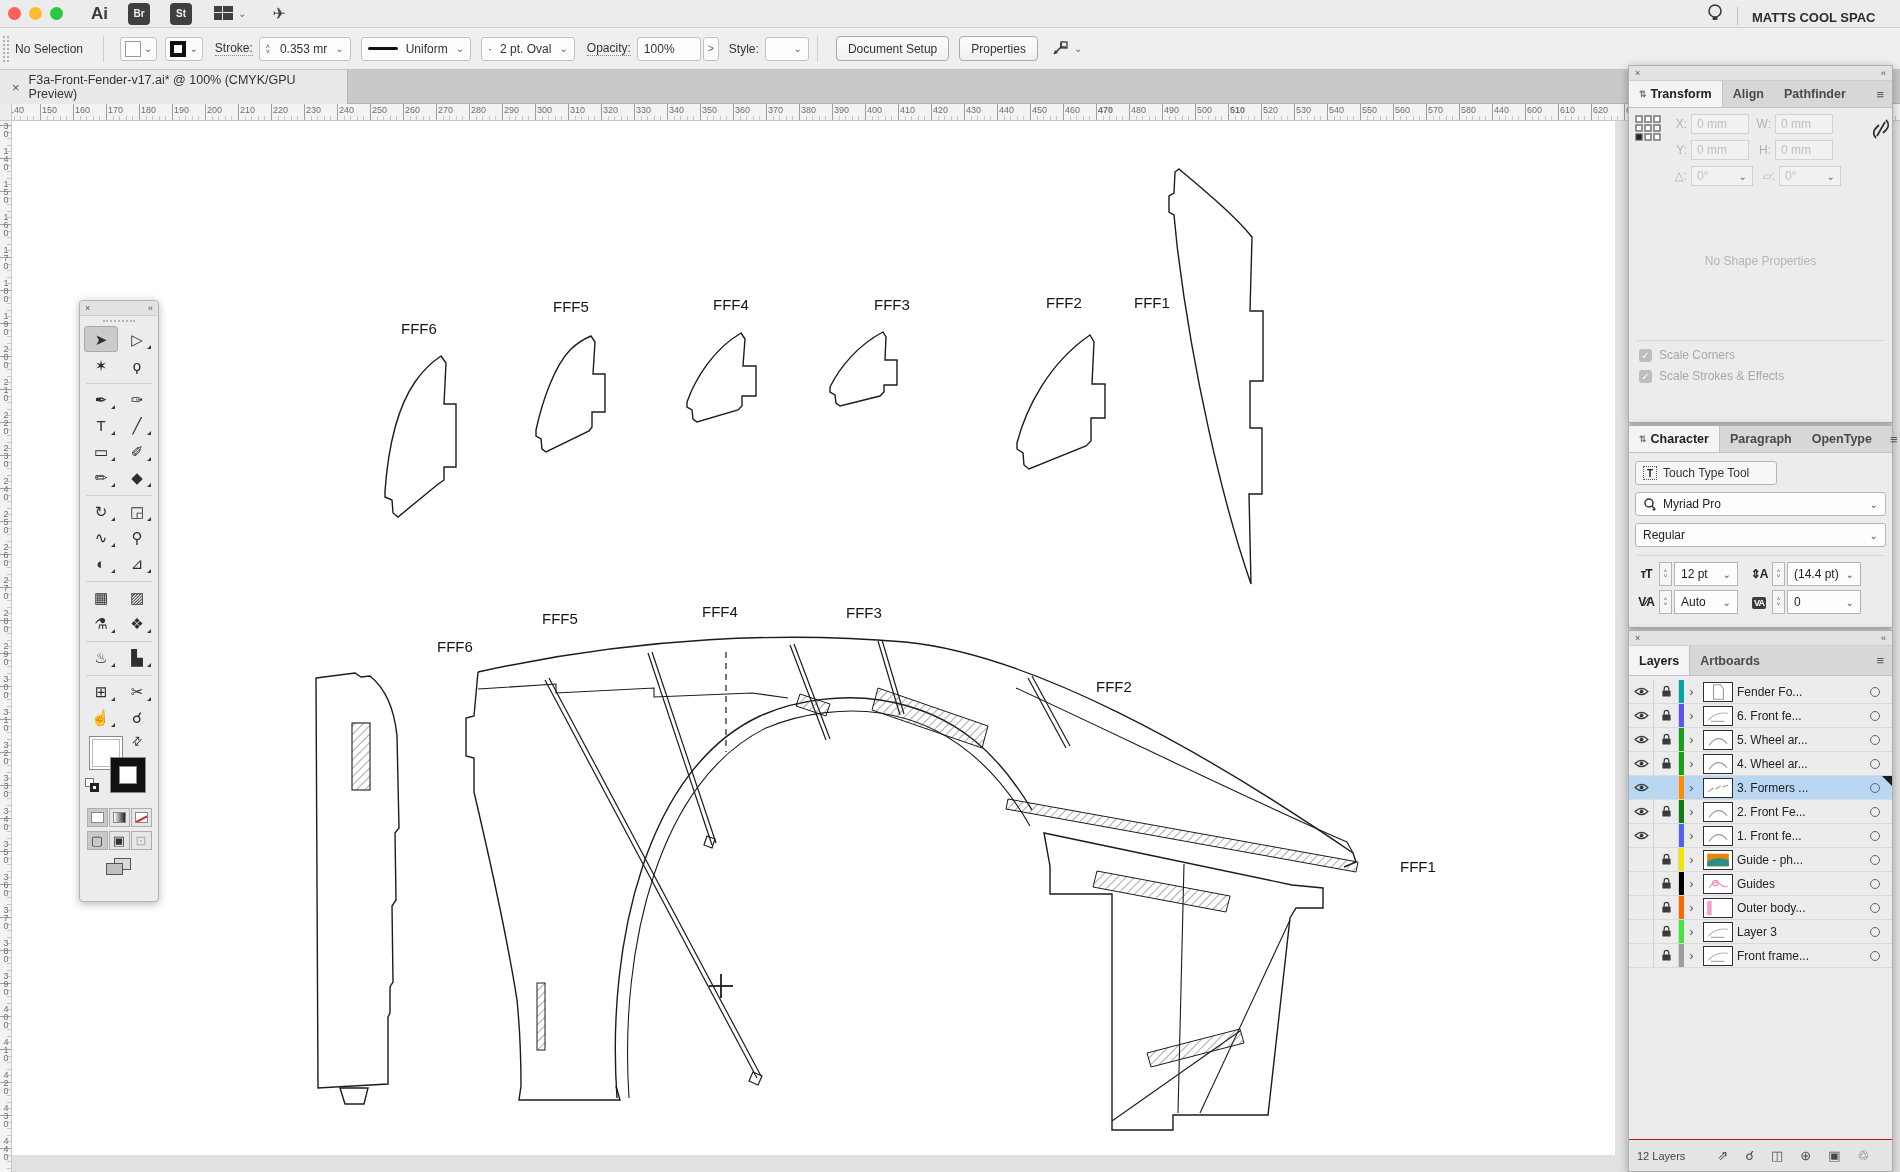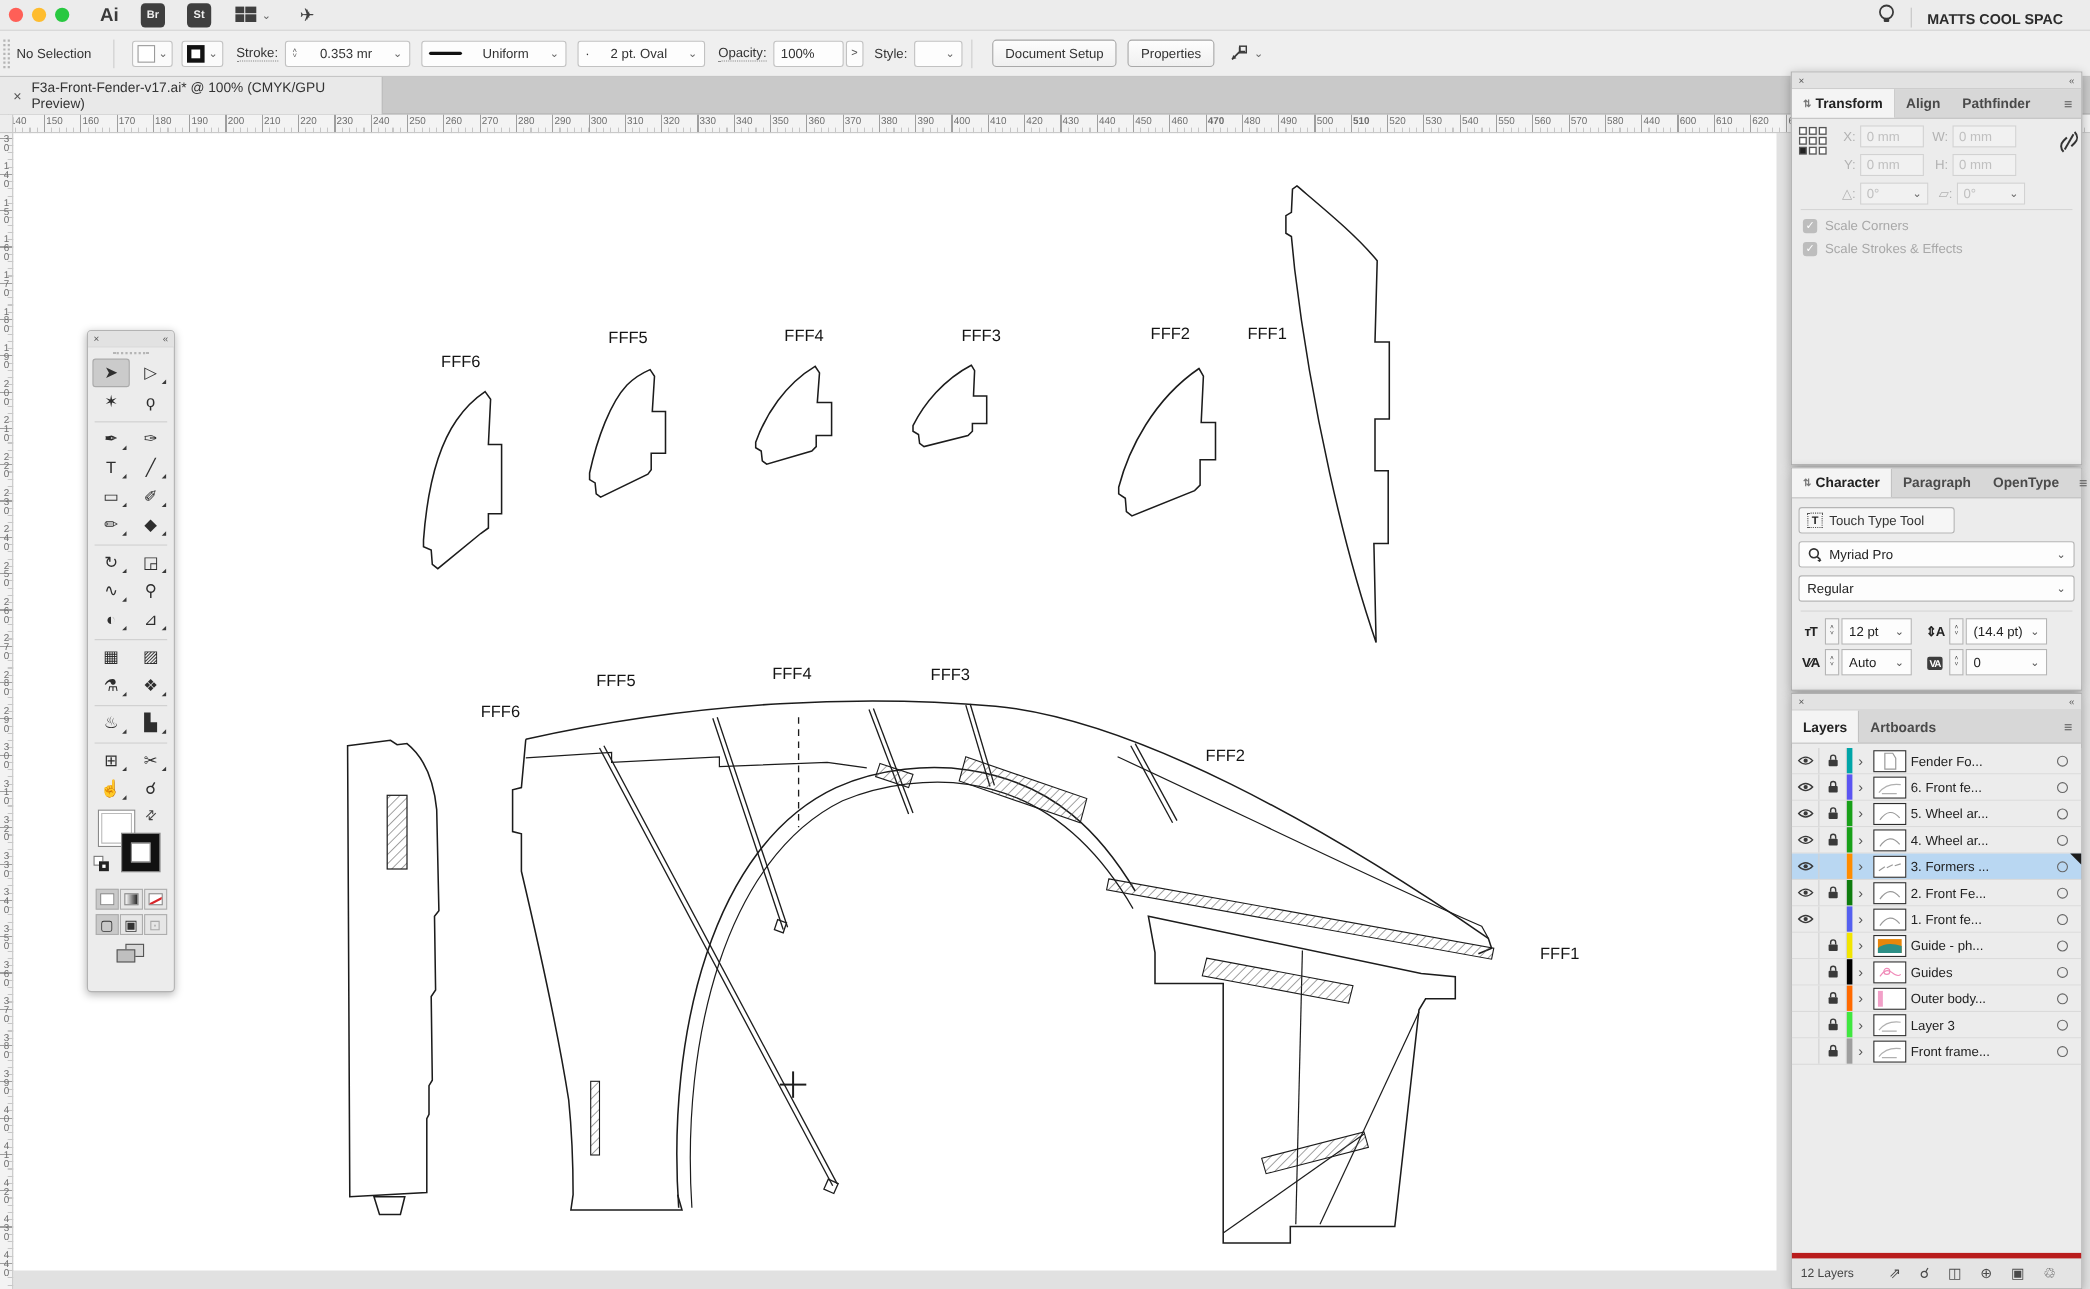--- a/index.html
+++ b/index.html
@@ -27,21 +27,21 @@
   .controlbar{position:absolute;left:0;top:28px;width:1900px;height:42px;background:#efefef;
     border-bottom:1px solid #c6c6c6;display:flex;align-items:center;z-index:30;font-size:12px;color:#333;}
   .drag-dots{width:6px;height:26px;margin-left:3px;border-left:2px dotted #b5b5b5;border-right:2px dotted #b5b5b5;}
   .cb-label{margin:0 6px;white-space:nowrap;}
   .cb-underline{border-bottom:1px dotted #888;}
   .swatchbox{display:flex;align-items:center;border:1px solid #c2c2c2;background:#fbfbfb;border-radius:3px;
     height:24px;padding:0 4px;margin-left:8px;gap:3px;}
   .fill-swatch{width:16px;height:16px;background:#fff;border:1px solid #9a9a9a;box-shadow:inset 0 0 0 1px #fff;}
   .stroke-swatch{width:16px;height:16px;background:#fff;border:4px solid #111;}
   .cb-box{display:flex;align-items:center;border:1px solid #c2c2c2;background:#fdfdfd;border-radius:3px;
-    height:24px;padding:0 6px;gap:19px;white-space:nowrap;}
+    height:24px;padding:0 6px;gap:8px;white-space:nowrap;}
   .stepper{display:flex;flex-direction:column;font-size:7px;color:#555;line-height:5px;margin-right:2px;}
   .wline{width:30px;height:3px;background:#111;border-radius:2px;}
   .cb-btn{border:1px solid #a9a9a9;border-radius:4px;background:linear-gradient(#fdfdfd,#f0f0f0);
     height:25px;display:flex;align-items:center;padding:0 11px;margin-left:10px;white-space:nowrap;}
   .cb-sep{width:1px;height:26px;background:#cecece;margin:0 8px;}
   .cb-chevbtn{border:1px solid #c2c2c2;background:#fdfdfd;border-radius:3px;height:24px;width:16px;
     display:flex;align-items:center;justify-content:center;color:#555;font-size:10px;}
 
   
   .tabbar{position:absolute;left:0;top:70px;width:1900px;height:34px;background:#c9c9c9;
@@ -160,21 +160,21 @@
   .lbar{width:5px;height:100%;flex:0 0 5px;}
   .lchev{width:15px;text-align:center;color:#555;font-size:13px;line-height:1;}
   .lthumb{width:30px;height:20px;background:#fff;border:1px solid #2e2e2e;margin:0 4px;flex:0 0 30px;}
   .lthumb svg{width:100%;height:100%;display:block;}
   .lname{flex:1;font-size:12px;color:#222;white-space:nowrap;overflow:hidden;}
   .ltarget{width:10px;height:10px;border:1.4px solid #666;border-radius:50%;margin-right:12px;flex:0 0 10px;}
   .lcorner{position:absolute;right:0;top:0;border-top:10px solid #1c1c1c;border-left:10px solid transparent;}
   .tk{stroke:#9a9a9a;fill:none;stroke-width:1.2;}
   .pk{stroke:#f08ab8;fill:none;stroke-width:1.2;}
   .gk{stroke:#b0b0b0;fill:none;stroke-width:1.2;}
-  .l-footer{position:absolute;left:0;bottom:0;width:100%;height:32px;background:#e4e4e4;border-top:5px solid #b91c1c;
+  .l-footer{position:absolute;left:0;bottom:0;width:100%;height:32px;background:#e4e4e4;border-top:1px solid #b91c1c;
     display:flex;align-items:center;font-size:11px;color:#444;padding:0 8px;gap:14px;}
   .lf-ic{font-size:13px;color:#4a4a4a;}
   .layers-empty{height:172px;background:#ececec;}
 </style>
 </head>
 <body>
 
 <div class="viewport">
   <div class="artboard"></div>
 </div>
@@ -656,20 +656,21 @@
             <span>0°</span>
             <span class="chev">⌄</span>
           </span>
       </div>
     </div>
     <svg class="chainoff" width="22" height="30" viewBox="0 0 22 30">
       <path d="M6 24 C3 21 3 17 6 14 l3 -3 M16 6 c3 3 3 7 0 10 l-3 3" fill="none" stroke="#333" stroke-width="1.8"></path>
       <line x1="7" y1="22" x2="15" y2="8" stroke="#333" stroke-width="1.8"></line>
     </svg>
   </div>
+  <div class="noshape">No Shape Properties</div>
   <div class="p-div"></div>
   <div class="chk-row">
     <span class="chk">✓</span>
     <span>Scale Corners</span>
   </div>
   <div class="chk-row">
     <span class="chk">✓</span>
     <span>Scale Strokes &amp; Effects</span>
   </div>
 </div>

